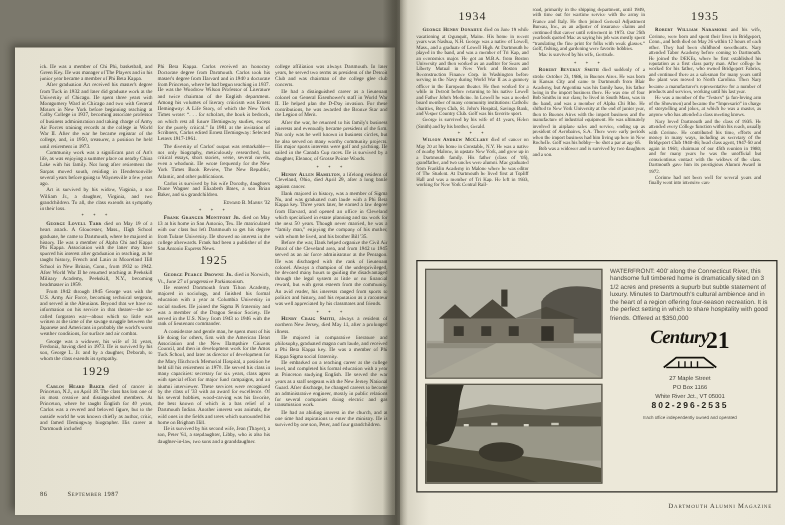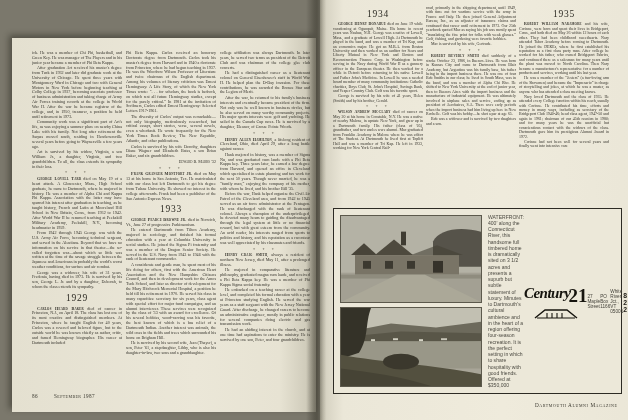--- a/index.html
+++ b/index.html
@@ -31,21 +31,21 @@
   #right-footer .pn{margin-left:12px;}
   
   #ad-box{position:absolute;left:13px;top:208px;width:289px;height:186px;
     border:1.8px solid #2d2b24;box-sizing:border-box;background:#ece8d9;}
   .ad-photo{position:absolute;left:6px;width:142px;border:1px solid #5c594c;
     box-sizing:border-box;overflow:hidden;background:#a8a598;}
   #photo-house{top:6px;height:88px;}
   #photo-river{top:98px;height:80px;}
   .ad-photo svg{display:block;width:100%;height:100%;}
   #ad-right{position:absolute;left:154px;top:5px;width:128px;height:174px;
-    display:flex;align-items:center;
+    display:flex;flex-direction:column;align-items:center;
     font-family:"Liberation Sans",sans-serif;}
   #ad-copy{width:128px;font-size:5.05px;line-height:1.24;color:#4c4a42;text-align:left;}
   #c21-logo{margin-top:4px;text-align:center;color:#16140e;line-height:1;}
   .c21-word{font-family:"Liberation Serif",serif;font-style:italic;font-weight:bold;
     font-size:15px;letter-spacing:-.5px;}
   .c21-num{font-family:"Liberation Serif",serif;font-weight:bold;font-size:19px;
     vertical-align:-4px;margin-left:-2px;}
   #c21-house{margin-top:1px;}
   #agency-name{font-weight:bold;font-size:7.2px;letter-spacing:1.3px;margin-top:7px;
     color:#23211b;white-space:nowrap;}
@@ -73,21 +73,21 @@
       <div class="year-heading">1929</div>
       <p class="para"><span class="obit-name">Carlos Heard Baker</span> died of cancer in Princeton, N.J., on April 18. The class has lost one of its most creative and distinguished members. At Princeton, where he taught English for 40 years, Carlos was a revered and beloved figure, but to the outside world he was known chiefly as author, critic, and famed Hemingway biographer. His career at Dartmouth included</p>
     </div>
   <div class="col" id="lcol2">
       <p class="para flush">Phi Beta Kappa. Carlos received an honorary Doctorate degree from Dartmouth. Carlos took his master's degree from Harvard and in 1940 a doctorate from Princeton, where he had begun teaching in 1937. He was the Woodrow Wilson Professor of Literature and twice chairman of the English department. Among his volumes of literary criticism was Ernest Hemingway: A Life Story, of which the New York Times wrote: “. . . for scholars, the book is bedrock, on which rest all future Hemingway studies, except for the purely critical.” In 1981 at the invitation of Scribners, Carlos edited Ernest Hemingway: Selected Letters 1917-1961.</p>
       <p class="para">The diversity of Carlos' output was remarkable—not only biography, meticulously researched, but critical essays, short stories, verse, several novels, even a whodunit. He wrote frequently for the New York Times Book Review, The New Republic, Atlantic, and other publications.</p>
       <p class="para">Carlos is survived by his wife Dorothy, daughters Diane Wagner and Elizabeth Bates, a son Brian Baker, and six grandchildren.</p>
       <div class="signature">Edward B. Marks '32</div>
       <div class="obit-sep">✦ ✦ ✦</div>
       <p class="para"><span class="obit-name">Frank Granger Montfort Jr.</span> died on May 13 at his home in San Antonio, Tex. He matriculated with our class but left Dartmouth to get his degree from Tulane University. He showed no interest in the college afterwards. Frank had been a publisher of the San Antonio Express News.</p>
-      <div class="year-heading">1933</div>
+      <div class="year-heading">1925</div>
       <p class="para"><span class="obit-name">George Pearce Drowne Jr.</span> died in Norwich, Vt., June 27 of progressive Parkinsonism.</p>
       <p class="para">He entered Dartmouth from Tilton Academy, majored in sociology, and finished his formal education with a year at Columbia University in social studies. He joined the Sigma Pi fraternity and was a member of the Dragon Senior Society. He served in the U.S. Navy from 1943 to 1946 with the rank of lieutenant commander.</p>
       <p class="para">A considerate and gentle man, he spent most of his life doing for others, first with the American Heart Association and the New Hampshire Citizens Council, and then in development work for the Amos Tuck School, and later as director of development for the Mary Hitchcock Memorial Hospital, a position he held till his retirement in 1970. He served his class in many capacities: secretary for six years, class agent with special effort for major fund campaigns, and an alumni interviewer. These services were recognized by the class of '33 with an award for excellence. Of his several hobbies, wood-carving was his favorite, the best known of which is a bas relief of a Dartmouth Indian. Another interest was animals, the wild ones in the fields and trees which surrounded his home on Brigham Hill.</p>
       <p class="para">He is survived by his second wife, Jean (Thayer), a son, Peter '61, a stepdaughter, Libby, who is also his daughter-in-law, two sons and a granddaughter.</p>
     </div>
   <div class="col" id="lcol3">
       <p class="para flush">college affiliation was always Dartmouth. In later years, he served two terms as president of the Detroit Club and was chairman of the college glee club concerts.</p>
       <p class="para">He had a distinguished career as a lieutenant colonel on General Eisenhower's staff in World War II. He helped plan the D-Day invasion. For these contributions, he was awarded the Bronze Star and the Legion of Merit.</p>
       <p class="para">After the war, he returned to his family's business interests and eventually became president of the firm. Not only was he well known in business circles, but he also served on many worthy community projects. His major sports interests were golf and yachting. He sailed in the Canada Cup races. He is survived by a daughter, Eleanor, of Grosse Pointe Woods.</p>
       <div class="obit-sep">✦ ✦ ✦</div>

